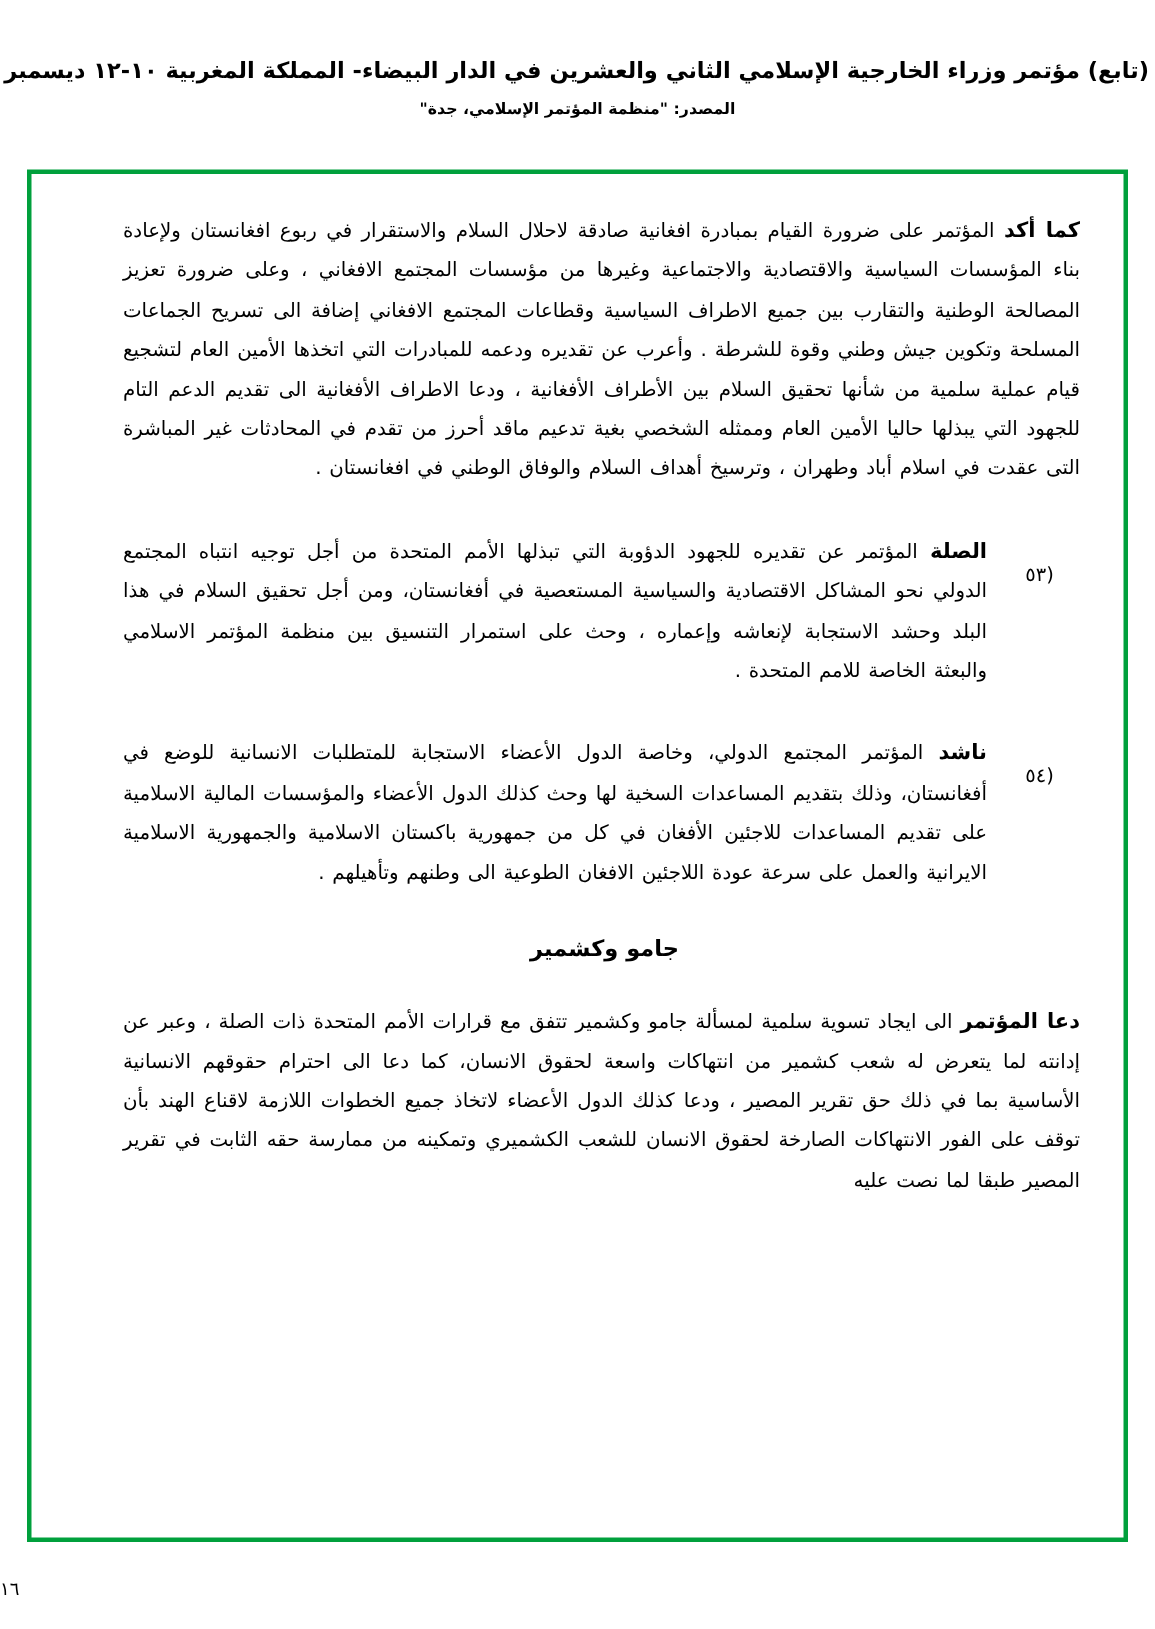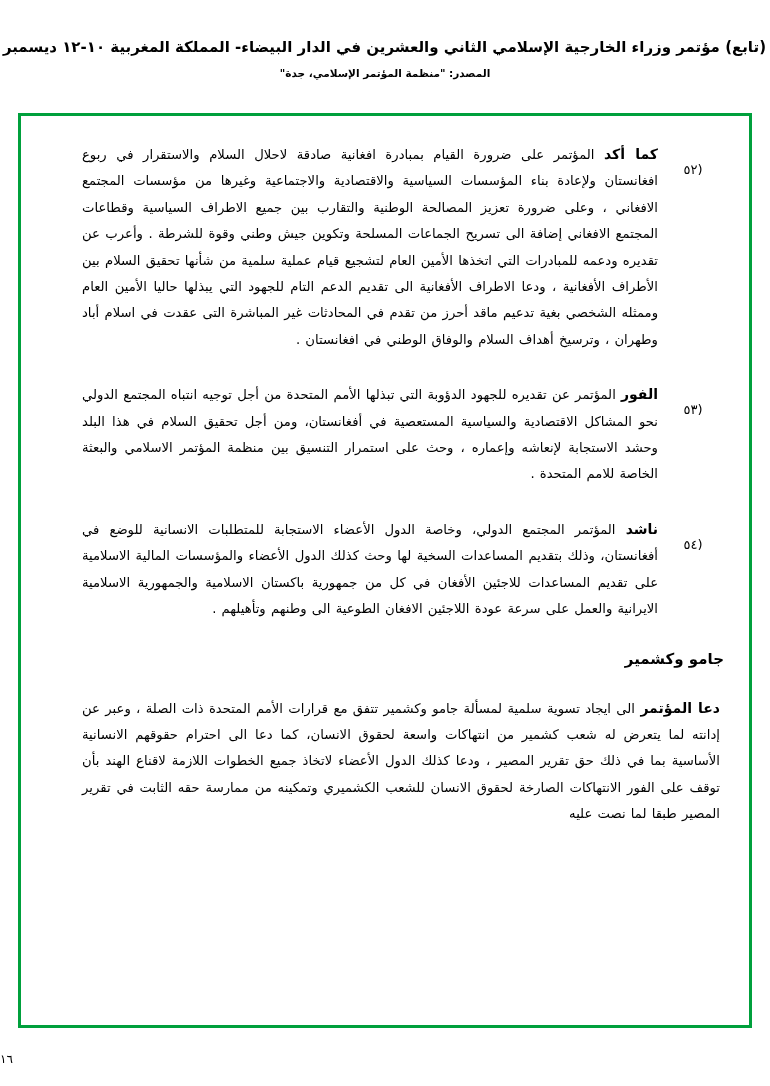--- a/index.html
+++ b/index.html
@@ -86,20 +86,21 @@
     padding-right: 4px;
     word-spacing: 1px;
   }
   .lead {
     font-weight: bold;
     font-size: 14px;
   }
   .section-heading {
     font-size: 15px;
     font-weight: bold;
+    text-align: center;
     margin: 6px 0 26px 0;
     padding-left: 34px;
   }
   
   .footer {
     position: absolute;
     top: 1052px;
     left: 0;
     width: 770px;
     text-align: left;
@@ -115,27 +116,26 @@
   <div class="header">
     <div class="header-title">(تابع) مؤتمر وزراء الخارجية الإسلامي الثاني والعشرين في الدار البيضاء- المملكة المغربية ١٠-١٢ ديسمبر ١٩٩٤ البيان الختامي</div>
     <div class="header-source">المصدر: "منظمة المؤتمر الإسلامي، جدة"</div>
   </div>
 
   <div class="frame"></div>
 
   <div class="content">
 
     <div class="para">
-      <div class="num">(٥٢</div>
       <div class="text"><span class="lead">كما أكد</span><span> المؤتمر على ضرورة القيام بمبادرة افغانية صادقة لاحلال السلام والاستقرار في ربوع افغانستان ولإعادة بناء المؤسسات السياسية والاقتصادية والاجتماعية وغيرها من مؤسسات المجتمع الافغاني ، وعلى ضرورة تعزيز المصالحة الوطنية والتقارب بين جميع الاطراف السياسية وقطاعات المجتمع الافغاني إضافة الى تسريح الجماعات المسلحة وتكوين جيش وطني وقوة للشرطة . وأعرب عن تقديره ودعمه للمبادرات التي اتخذها الأمين العام لتشجيع قيام عملية سلمية من شأنها تحقيق السلام بين الأطراف الأفغانية ، ودعا الاطراف الأفغانية الى تقديم الدعم التام للجهود التي يبذلها حاليا الأمين العام وممثله الشخصي بغية تدعيم ماقد أحرز من تقدم في المحادثات غير المباشرة التى عقدت في اسلام أباد وطهران ، وترسيخ أهداف السلام والوفاق الوطني في افغانستان .</span></div>
     </div>
 
     <div class="para">
       <div class="num">(٥٣</div>
-      <div class="text"><span class="lead">الفور</span><span> المؤتمر عن تقديره للجهود الدؤوبة التي تبذلها الأمم المتحدة من أجل توجيه انتباه المجتمع الدولي نحو المشاكل الاقتصادية والسياسية المستعصية في أفغانستان، ومن أجل تحقيق السلام في هذا البلد وحشد الاستجابة لإنعاشه وإعماره ، وحث على استمرار التنسيق بين منظمة المؤتمر الاسلامي والبعثة الخاصة للامم المتحدة .</span></div>
+      <div class="text"><span class="lead">الصلة</span><span> المؤتمر عن تقديره للجهود الدؤوبة التي تبذلها الأمم المتحدة من أجل توجيه انتباه المجتمع الدولي نحو المشاكل الاقتصادية والسياسية المستعصية في أفغانستان، ومن أجل تحقيق السلام في هذا البلد وحشد الاستجابة لإنعاشه وإعماره ، وحث على استمرار التنسيق بين منظمة المؤتمر الاسلامي والبعثة الخاصة للامم المتحدة .</span></div>
     </div>
 
     <div class="para">
       <div class="num">(٥٤</div>
       <div class="text"><span class="lead">ناشد</span><span> المؤتمر المجتمع الدولي، وخاصة الدول الأعضاء الاستجابة للمتطلبات الانسانية للوضع في أفغانستان، وذلك بتقديم المساعدات السخية لها وحث كذلك الدول الأعضاء والمؤسسات المالية الاسلامية على تقديم المساعدات للاجئين الأفغان في كل من جمهورية باكستان الاسلامية والجمهورية الاسلامية الايرانية والعمل على سرعة عودة اللاجئين الافغان الطوعية الى وطنهم وتأهيلهم .</span></div>
     </div>
 
     <div class="section-heading">جامو وكشمير</div>
 
     <div class="para">

